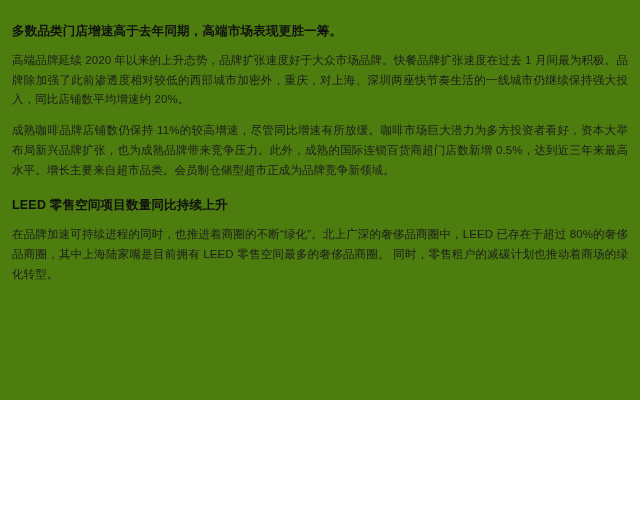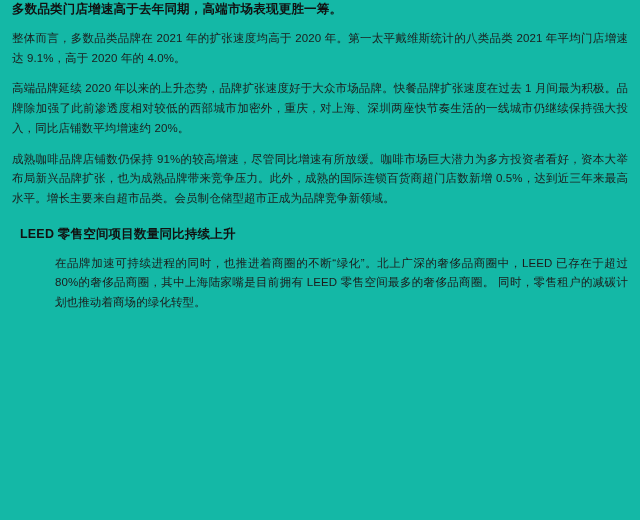--- a/index.html
+++ b/index.html
@@ -10,65 +10,63 @@
     width: 640px;
     height: 520px;
     background: #ffffff;
     font-family: "Liberation Sans", sans-serif;
     color: #1a1a1a;
     overflow: hidden;
   }
   .page {
     box-sizing: border-box;
     width: 640px;
-    height: 520px;
-    padding: 0 12px 0 12px;
-    background: #14b8a6;
+    height: 400px;
+    padding: 22px 12px 0 12px;
+    background: #4d7c0f;
   }
   .heading {
     font-size: 12.5px;
     font-weight: bold;
     color: #111111;
     line-height: 1.5;
     margin: 0 0 10px 0;
     letter-spacing: 0.2px;
   }
   .section-heading {
     font-size: 12.5px;
     font-weight: bold;
     color: #111111;
     line-height: 1.5;
-    margin: 16px 0 10px 8px;
+    margin: 16px 0 10px 0;
     letter-spacing: 0.2px;
   }
   .para {
     font-size: 11.5px;
     line-height: 1.72;
     color: #1c1c1c;
     margin: 0 0 11px 0;
     text-align: justify;
     letter-spacing: 0.1px;
   }
   .para:last-child {
     margin-bottom: 0;
-    margin-left: 43px;
   }
 </style>
 </head>
 <body>
 
 <div class="page">
 
   <h1 class="heading">多数品类门店增速高于去年同期，高端市场表现更胜一筹。</h1>
 
-  <p class="para">整体而言，多数品类品牌在 2021 年的扩张速度均高于 2020 年。第一太平戴维斯统计的八类品类 2021 年平均门店增速达 9.1%，高于 2020 年的 4.0%。</p>
 
   <p class="para">高端品牌延续 2020 年以来的上升态势，品牌扩张速度好于大众市场品牌。快餐品牌扩张速度在过去 1 月间最为积极。品牌除加强了此前渗透度相对较低的西部城市加密外，重庆，对上海、深圳两座快节奏生活的一线城市仍继续保持强大投入，同比店铺数平均增速约 20%。</p>
 
-  <p class="para">成熟咖啡品牌店铺数仍保持 91%的较高增速，尽管同比增速有所放缓。咖啡市场巨大潜力为多方投资者看好，资本大举布局新兴品牌扩张，也为成熟品牌带来竞争压力。此外，成熟的国际连锁百货商超门店数新增 0.5%，达到近三年来最高水平。增长主要来自超市品类。会员制仓储型超市正成为品牌竞争新领域。</p>
+  <p class="para">成熟咖啡品牌店铺数仍保持 11%的较高增速，尽管同比增速有所放缓。咖啡市场巨大潜力为多方投资者看好，资本大举布局新兴品牌扩张，也为成熟品牌带来竞争压力。此外，成熟的国际连锁百货商超门店数新增 0.5%，达到近三年来最高水平。增长主要来自超市品类。会员制仓储型超市正成为品牌竞争新领域。</p>
 
   <h2 class="section-heading">LEED 零售空间项目数量同比持续上升</h2>
 
 
 
   <p class="para">在品牌加速可持续进程的同时，也推进着商圈的不断“绿化”。北上广深的奢侈品商圈中，LEED 已存在于超过 80%的奢侈品商圈，其中上海陆家嘴是目前拥有 LEED 零售空间最多的奢侈品商圈。 同时，零售租户的减碳计划也推动着商场的绿化转型。</p>
 
 </div>
 
 </body></html>

